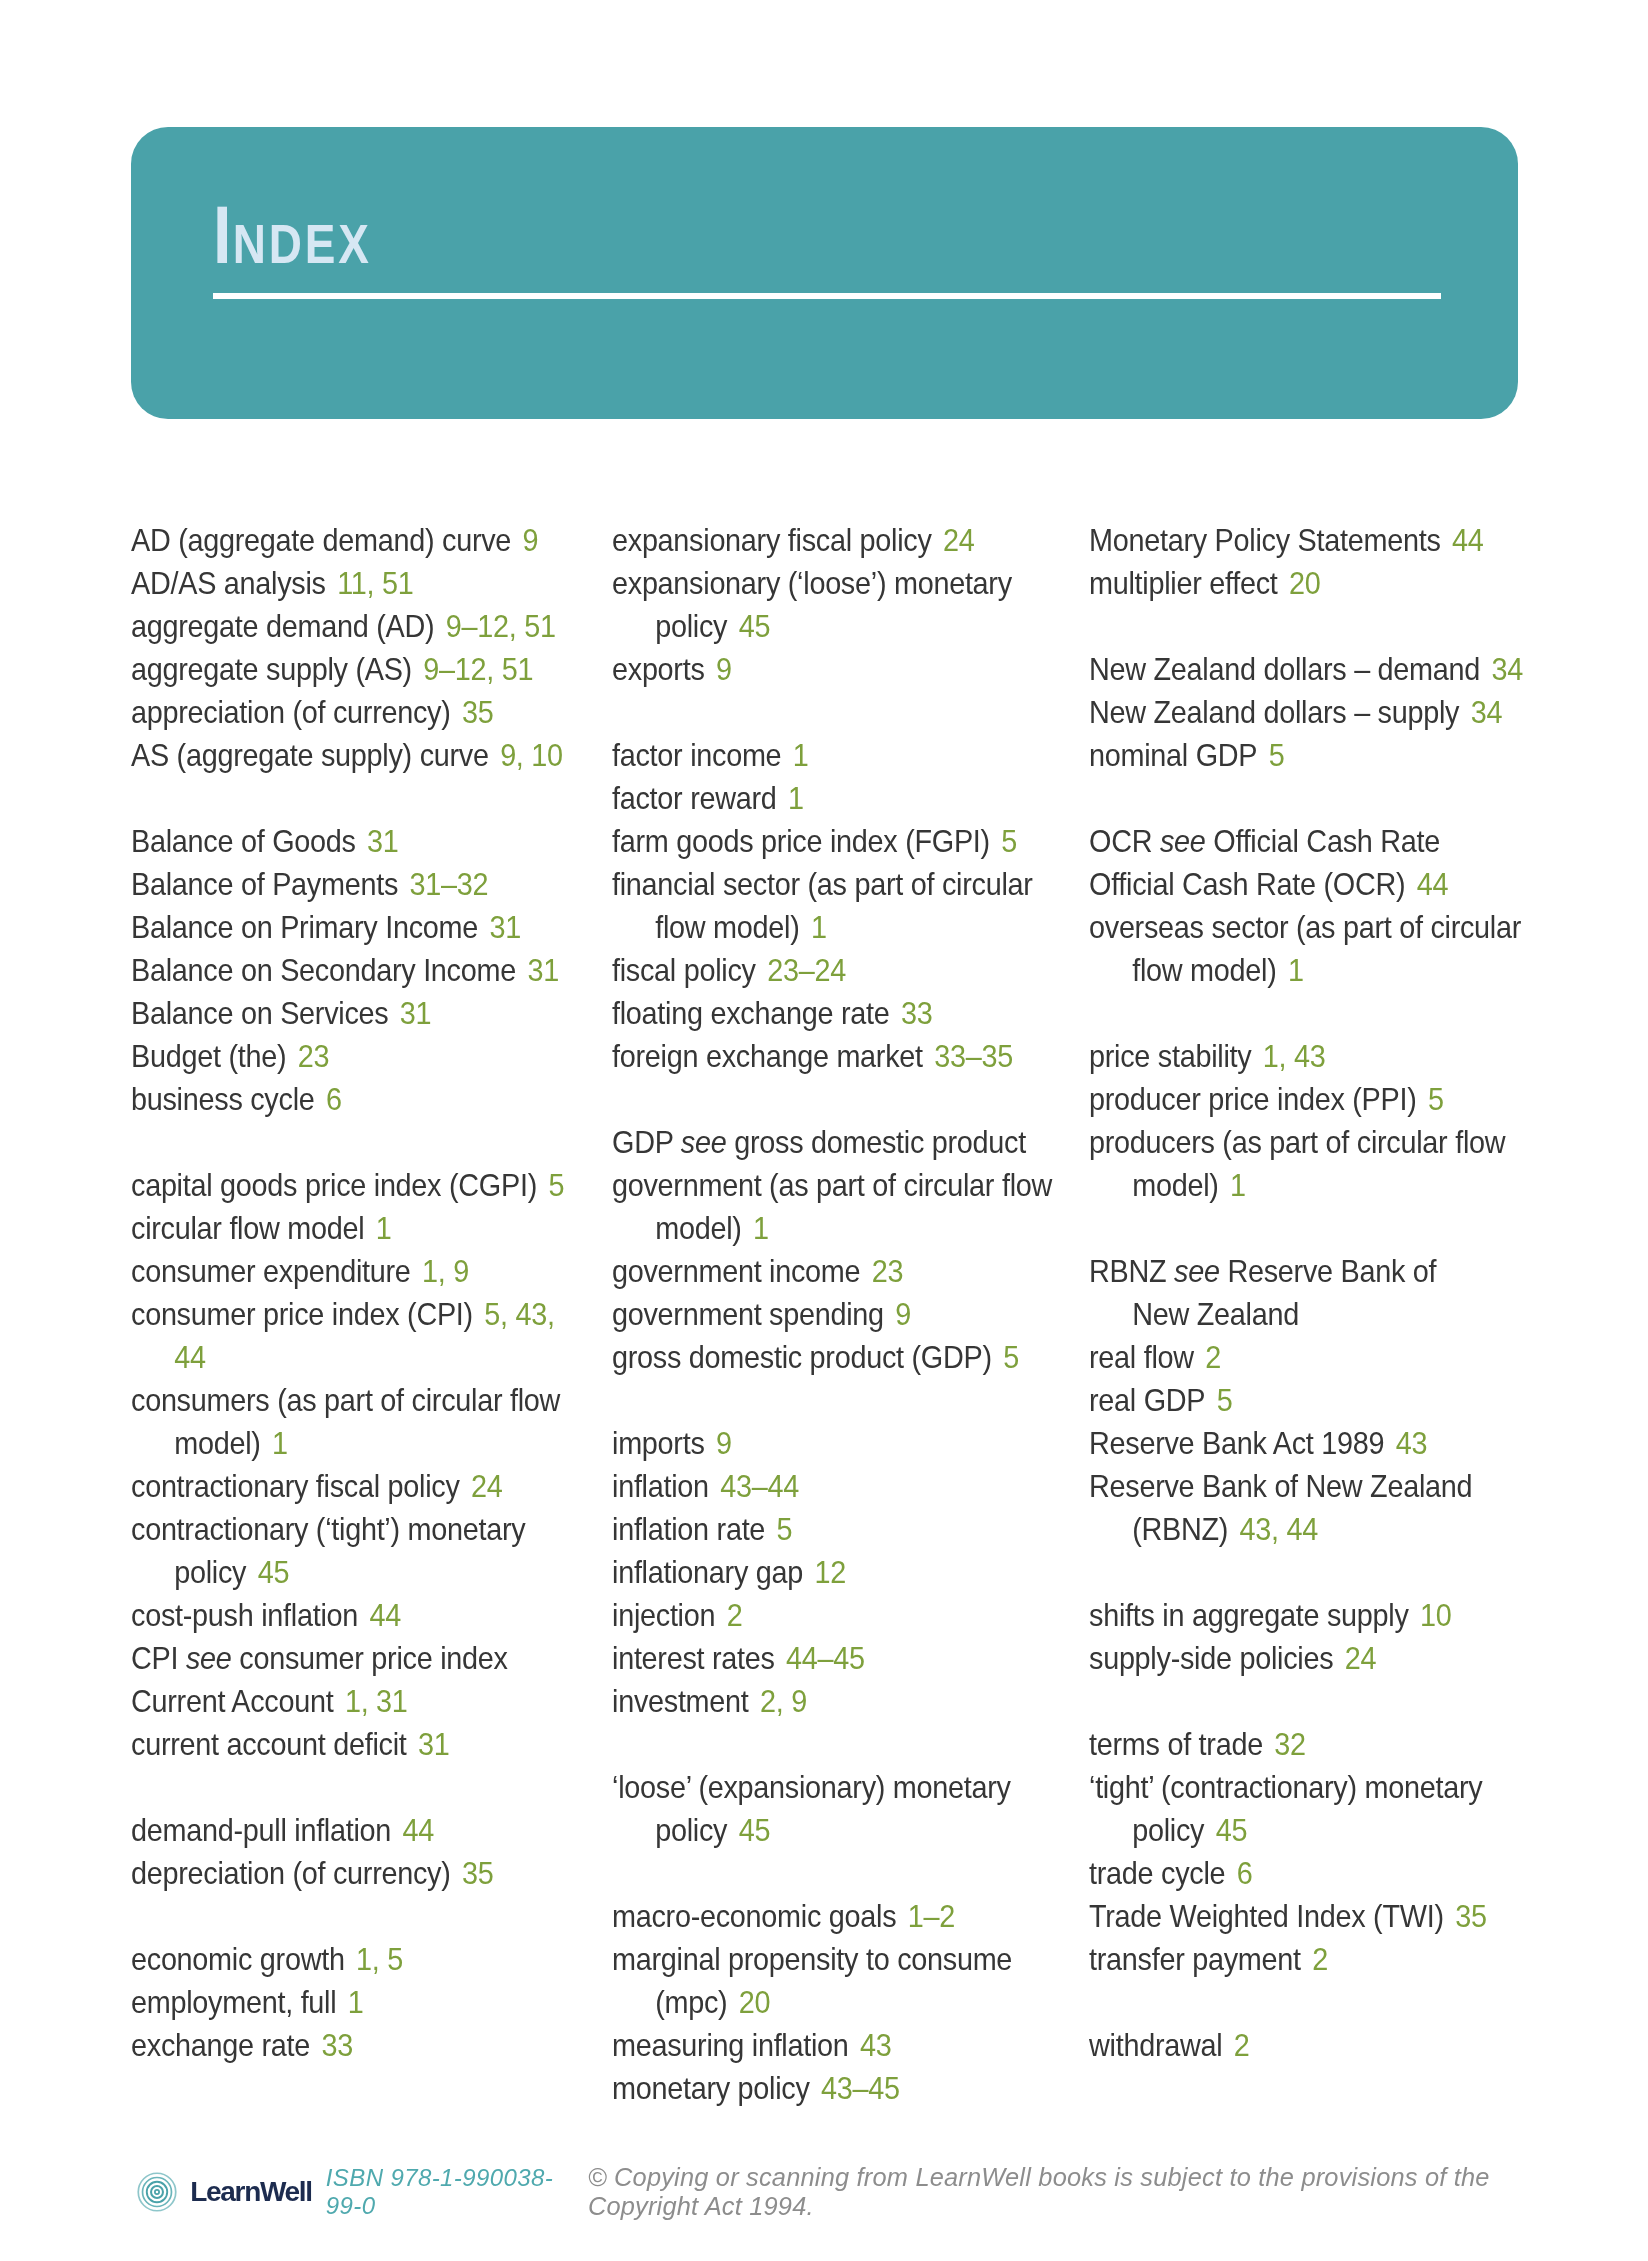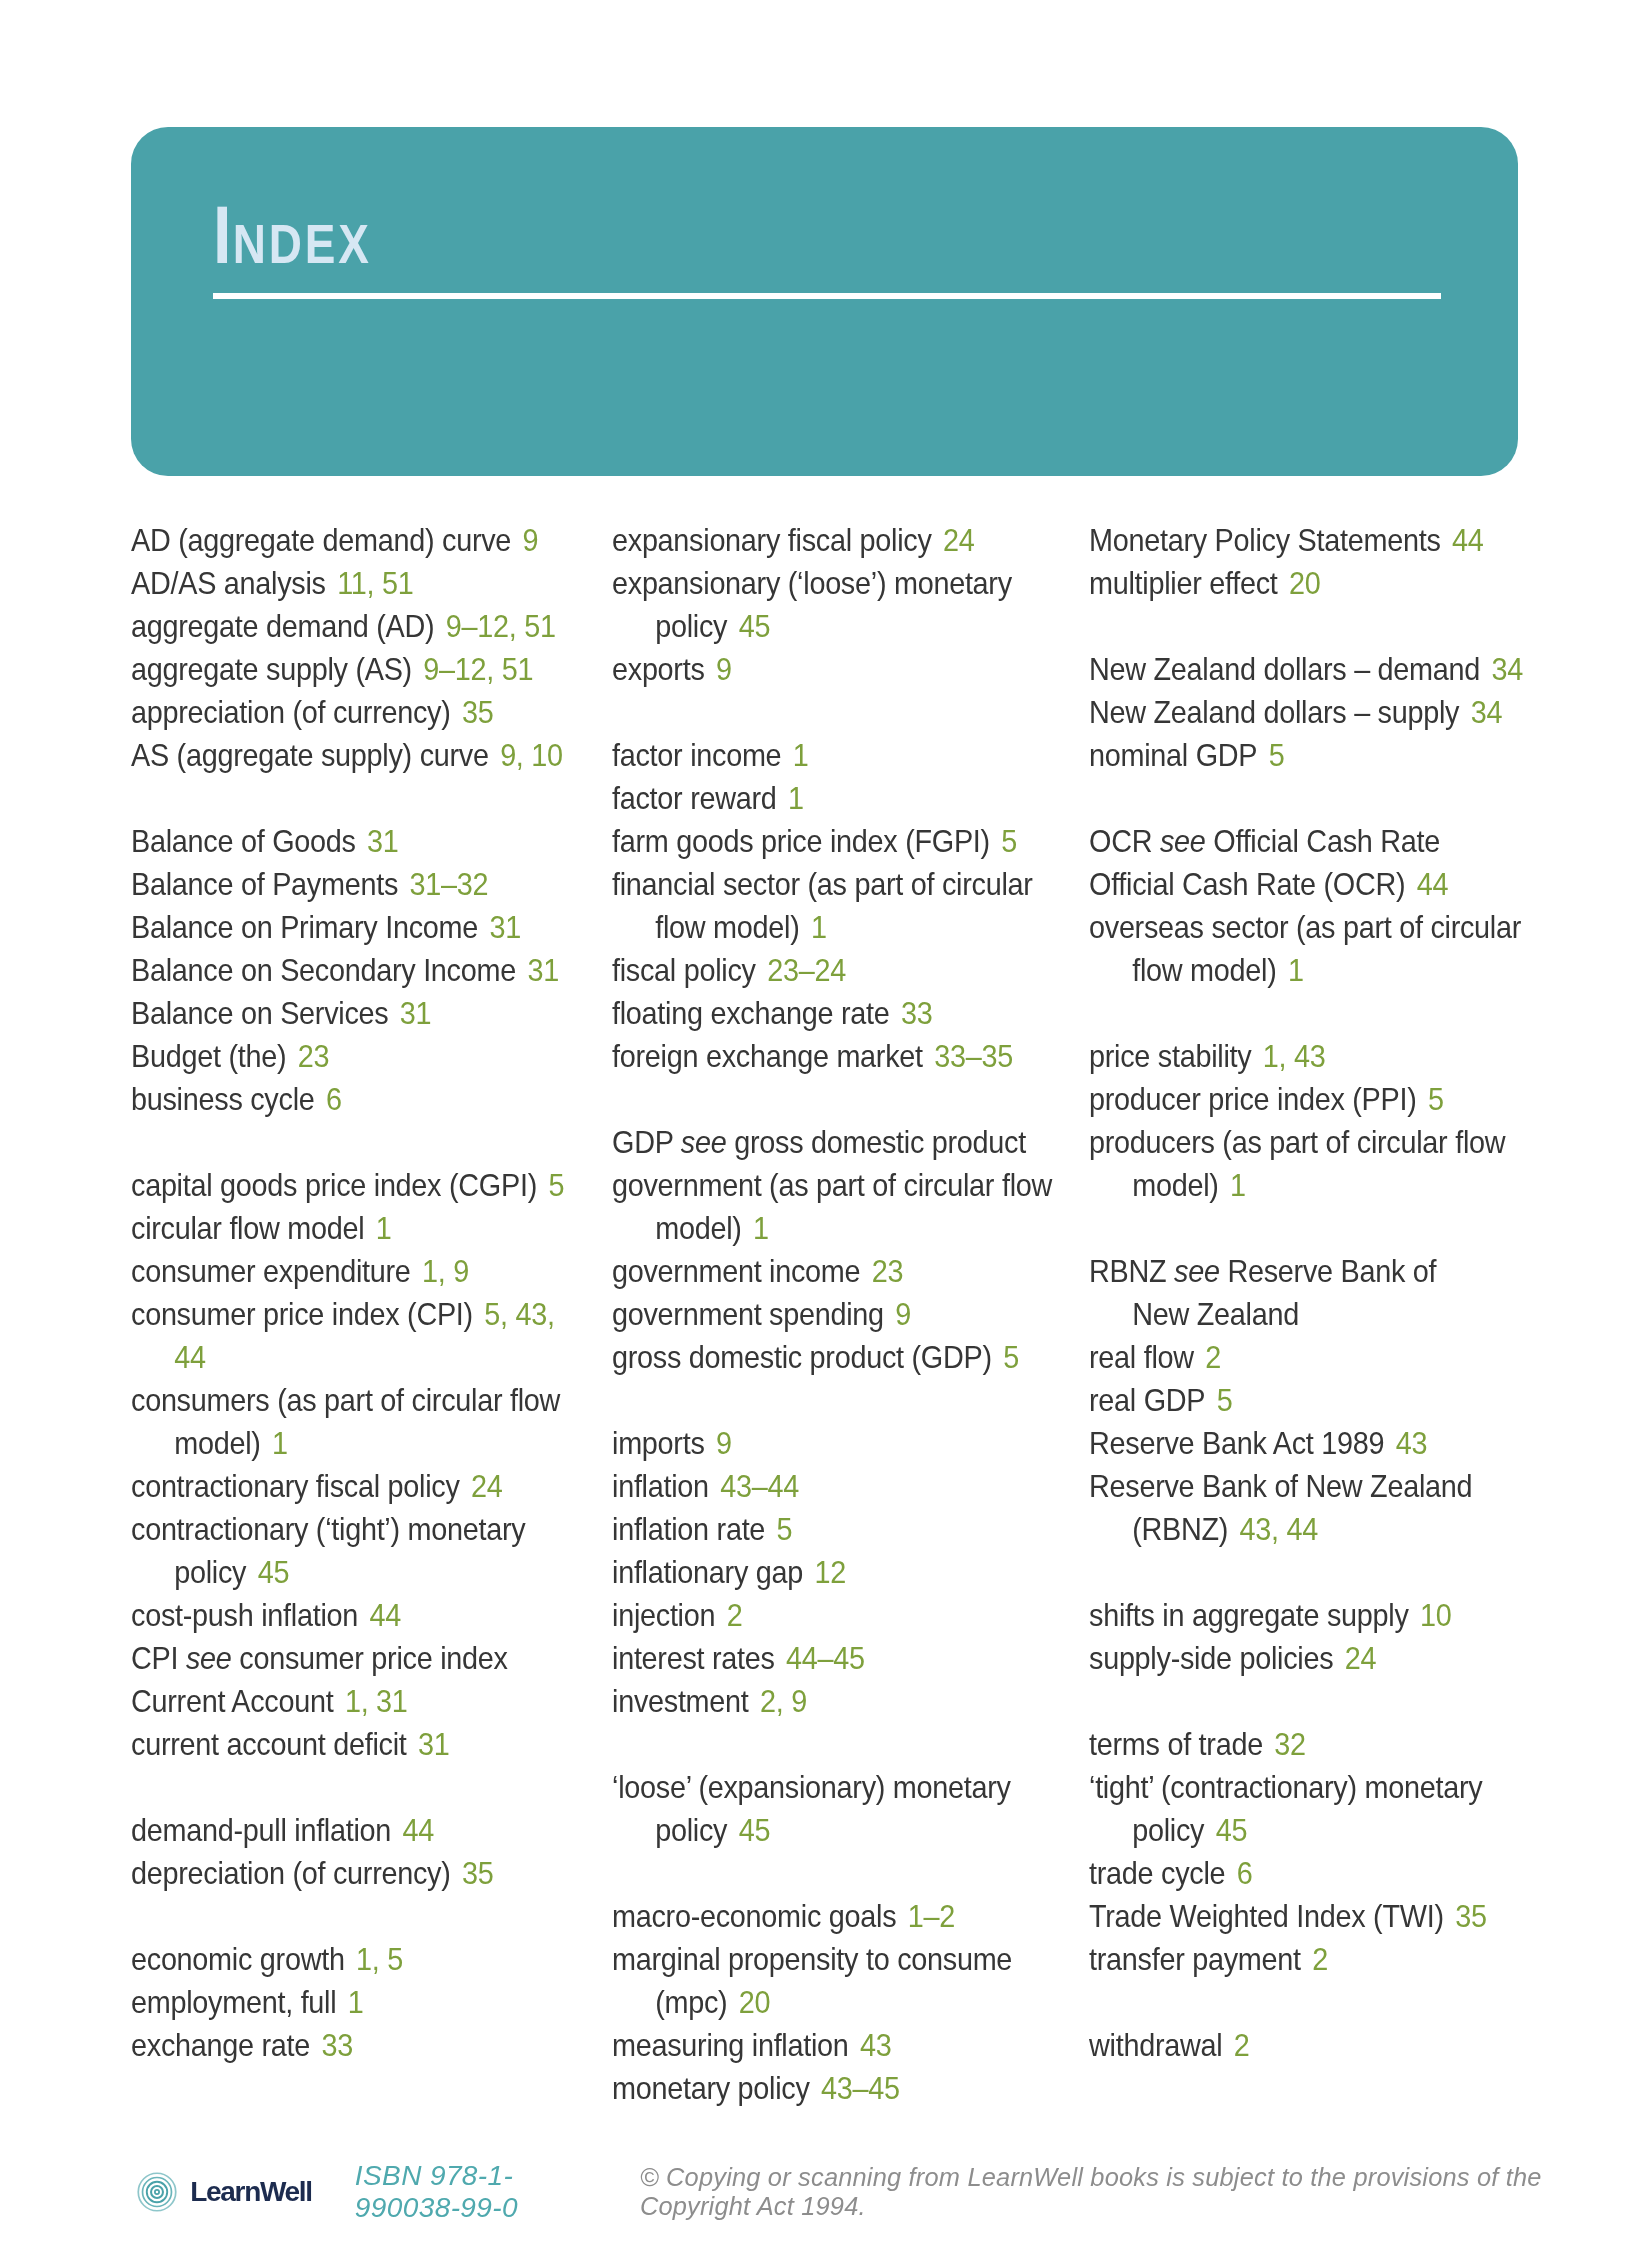--- a/index.html
+++ b/index.html
@@ -3,21 +3,21 @@
 <meta charset="utf-8">
 <style>
   html,body { margin:0; padding:0; background:#ffffff; }
   .page {
     position:relative; width:1649px; height:2261px; background:#ffffff;
     font-family:"Liberation Sans", sans-serif; overflow:hidden;
   }
 
   
   .header-band {
-    position:absolute; left:131px; top:127px; width:1387px; height:349px;
+    position:absolute; left:131px; top:127px; width:1387px; height:292px;
     background:#4AA2A9; border-radius:37px;
   }
   .page-title {
     position:absolute; left:82px; top:68px; color:#D6E7F3; font-weight:bold;
     white-space:nowrap; transform:scaleX(0.82); transform-origin:left top;
     letter-spacing:1.7px; line-height:1;
   }
   .t-first { font-size:81px; }
   .t-rest  { font-size:56px; letter-spacing:3.4px; }
   .title-rule {
@@ -45,21 +45,21 @@
   .footer {
     position:absolute; left:134px; top:2159px; height:66px; right:102px;
     display:flex; align-items:center;
   }
   .logo { width:46px; height:46px; flex:0 0 auto; }
   .wordmark {
     font-size:28px; font-weight:bold; color:#1D2C4F; margin-left:10.2px;
     letter-spacing:-1.3px;
   }
   .isbn {
-    font-size:28px; font-style:italic; color:#4FA9AE; margin-left:43px;
+    font-size:24px; font-style:italic; color:#4FA9AE; margin-left:14px;
     letter-spacing:0.4px;
   }
   .copyright {
     font-size:25.4px; font-style:italic; color:#8D8D8D; margin-left:28px;
     letter-spacing:0.2px;
   }
 </style>
 </head>
 <body>
 

